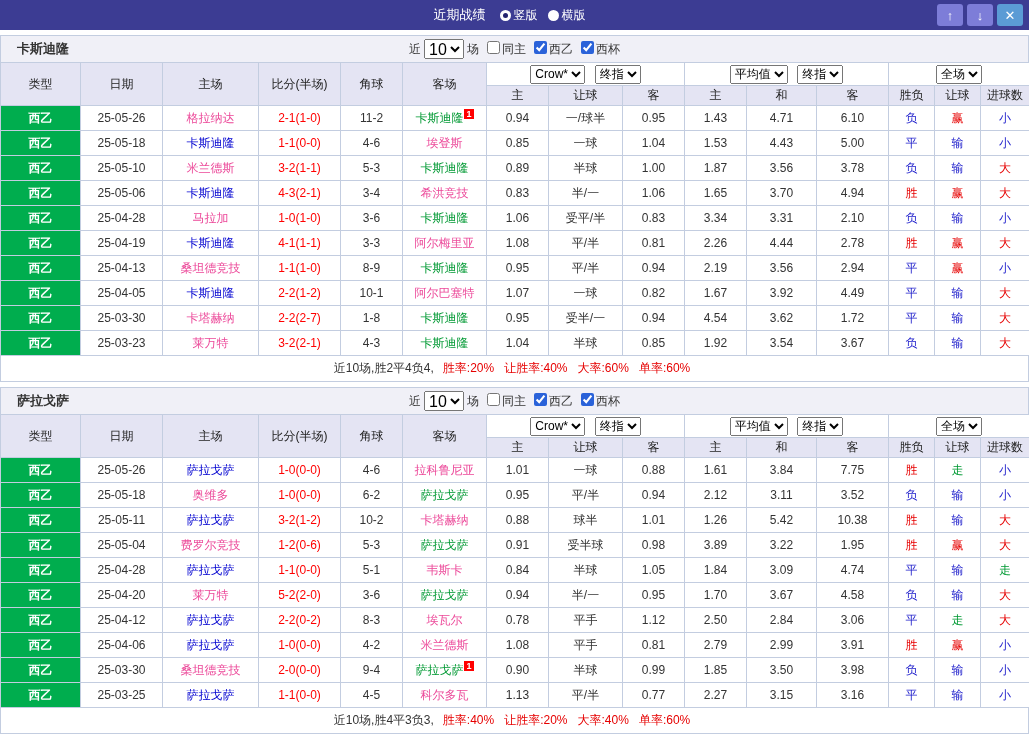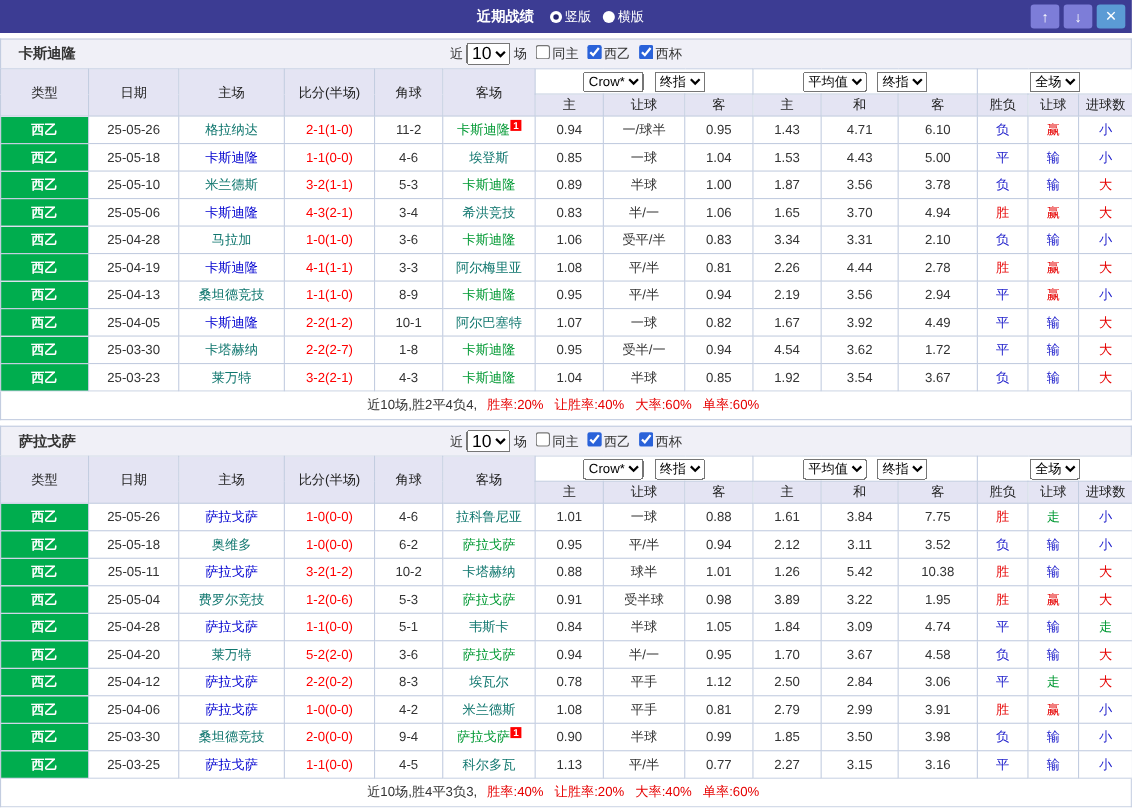--- a/index.html
+++ b/index.html
@@ -1,21 +1,21 @@
 <!DOCTYPE html>
 <html><head>
 <meta charset="utf-8">
 <style>
   *{box-sizing:border-box}
   html,body{margin:0;padding:0}
   body{width:1029px;background:#fff;font-family:"Liberation Sans","DejaVu Sans",sans-serif;font-size:12px;color:#333}
   
   .titlebar{height:30px;background:#3c3c93;display:flex;align-items:center;position:relative;color:#fff}
   .titlebar-center{flex:1;display:flex;justify-content:center;align-items:center}
-  .title{font-weight:bold;font-size:13px;margin-right:14px}
+  .title{font-weight:normal;font-size:13px;margin-right:14px}
   .radio{width:11px;height:11px;border-radius:50%;background:#fff;display:inline-block;position:relative;vertical-align:-1px;cursor:pointer}
   .radio.selected::after{content:"";position:absolute;left:3px;top:3px;width:5px;height:5px;border-radius:50%;background:#24246e}
   .radio-label{color:#fff;margin-left:3px;margin-right:10px;cursor:pointer}
   .titlebar-buttons{position:absolute;right:6px;top:4px;display:flex;gap:4px}
   .tb-btn{width:26px;height:22px;border-radius:3px;display:flex;align-items:center;justify-content:center;color:#fff;font-weight:bold;cursor:pointer;font-size:13px}
   .tb-btn.up,.tb-btn.down{background:#7d7dd8}
   .tb-btn.close{background:#5b9bd5}
   
   .section{margin-top:5px}
   .section-bar{height:27px;background:#f0f0f7;border:1px solid #c3cde0;border-bottom:none;position:relative;display:flex;align-items:center;justify-content:center}
@@ -28,21 +28,21 @@
   table{border-collapse:collapse;table-layout:fixed;width:1029px}
   th,td{border:1px solid #c3cde0;text-align:center;overflow:hidden;white-space:nowrap;padding:0}
   thead th{background:#e4e4f3;font-weight:normal;color:#222}
   thead tr.dd-row th{height:23px}
   thead tr.lbl-row th{height:20px}
   thead th.dd-cell{background:#fff}
   .dd-cell select{height:19px;font-size:12px;margin:0 3px}
   tbody td{height:25px;background:#fff}
   td.league-cell{background:#00ad4e;color:#fff;font-weight:bold}
   td.score-cell{color:#f00}
-  .team{color:#0f766e;cursor:pointer}
+  .team{color:#ec4899;cursor:pointer}
   .ref-home{color:#0000d0;cursor:pointer}
   .ref-away{color:#009933;cursor:pointer}
   sup.badge{background:#f00;color:#fff;font-size:9px;line-height:11px;padding:0 2px;margin-left:1px;font-weight:bold}
   
   .summary{height:26px;border:1px solid #c3cde0;border-top:none;display:flex;align-items:center;justify-content:center;background:#fff}
   .summary .prefix{color:#333;margin-right:4px}
   .summary .stat{color:#e60000;margin:0 5px}
 </style>
 </head>
 <body>

